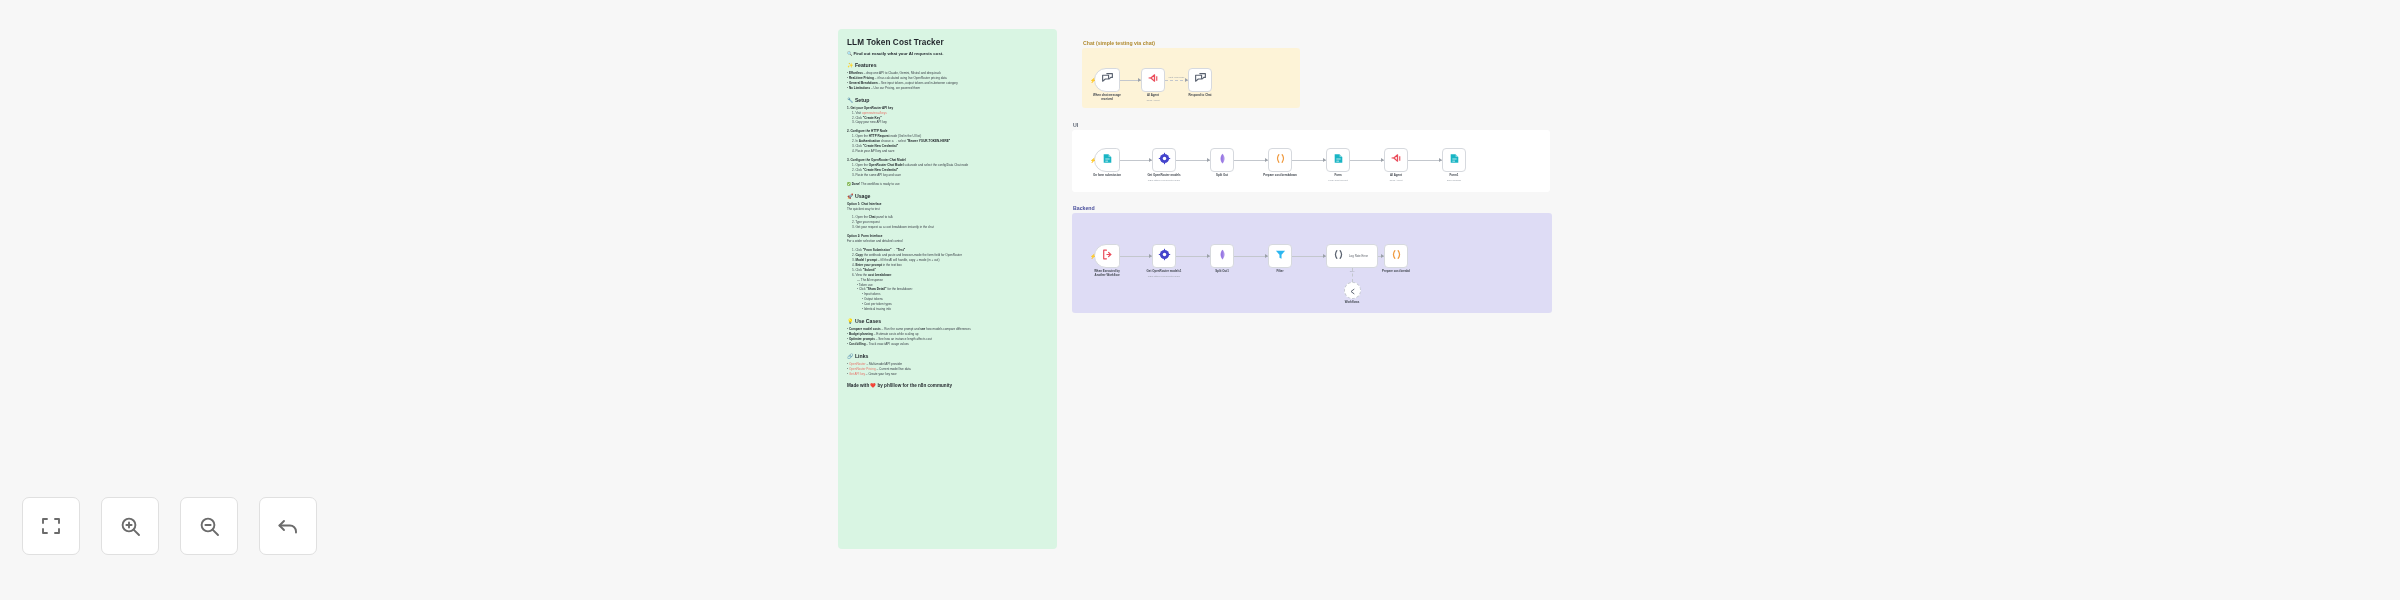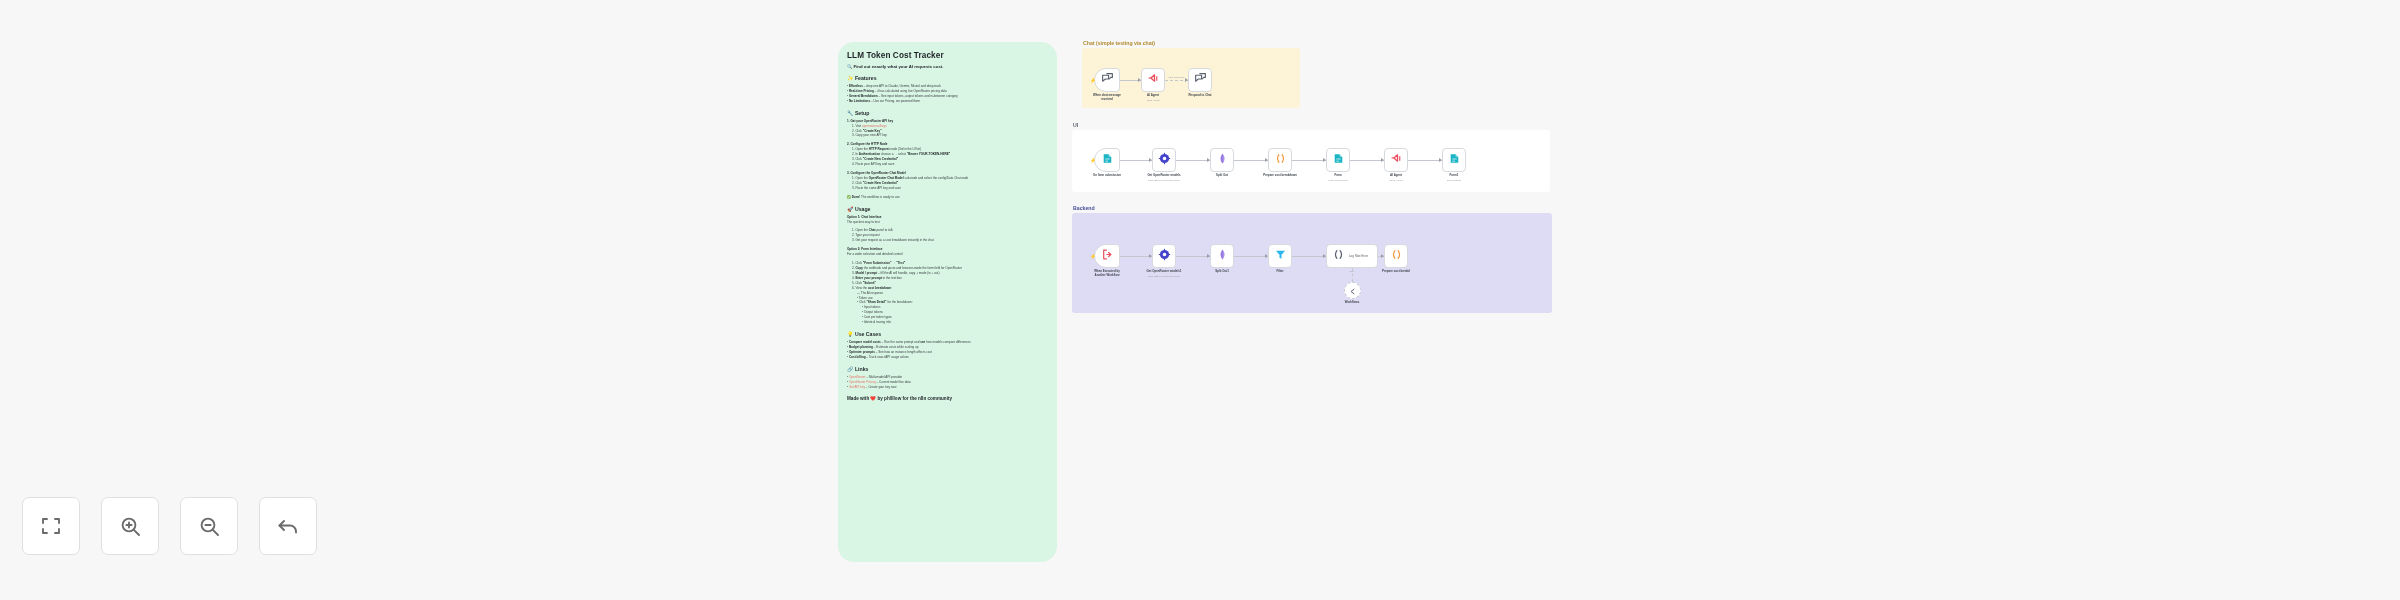--- a/index.html
+++ b/index.html
@@ -9,23 +9,23 @@
     font-family:"Liberation Sans", sans-serif;
     position:relative;
   }
 
   
   #canvas{position:absolute;inset:0;background:#f7f7f7;}
 
   
   .sticky{
     position:absolute;
-    left:838px;top:42px;width:219px;height:520px;
+    left:838px;top:29px;width:219px;height:520px;
     background:#d9f5e3;
-    border-radius:16px;
+    border-radius:4px;
     box-sizing:border-box;
     padding:8px 9px;
     overflow:hidden;
     color:#2b2b2b;
   }
   .st-h1{font-size:8.2px;font-weight:bold;letter-spacing:.1px;color:#1f2329;margin:1px 0 4px 0;}
   .st-sub{font-size:4.3px;font-weight:bold;color:#23282f;margin:0 0 5px 0;}
   .st-h2{font-size:5.2px;font-weight:bold;color:#1f2329;margin:6px 0 3px 0;}
   .st-line{font-size:3.05px;line-height:1.62;color:#3a4048;margin:0;}
   .st-line b{color:#1d2227;}

